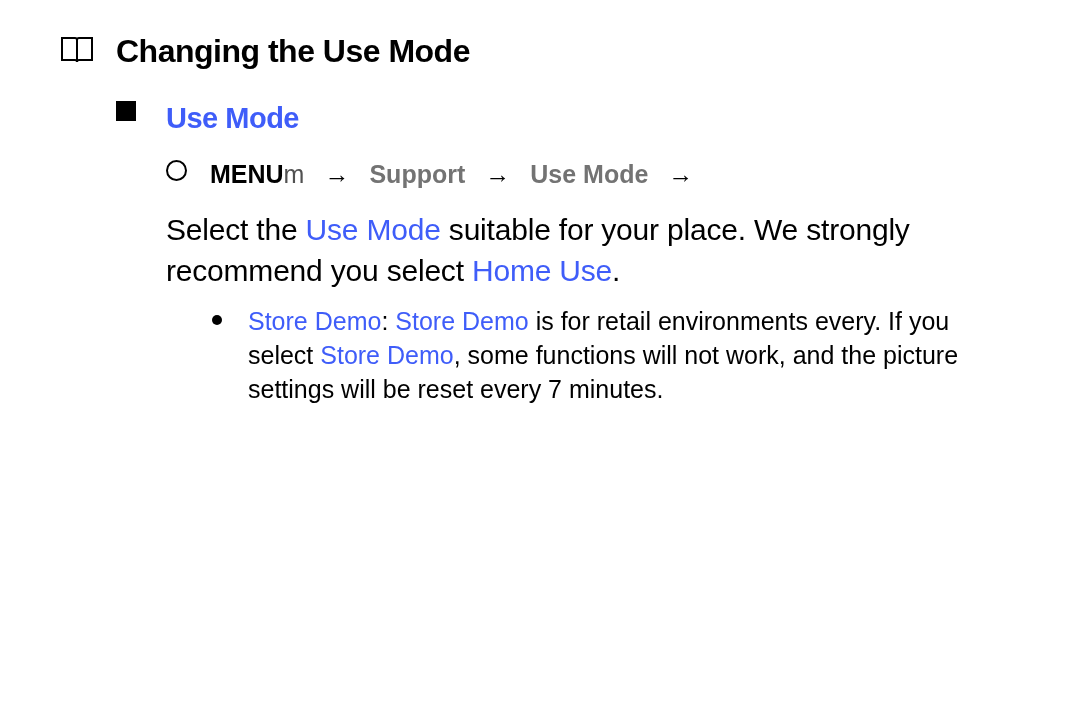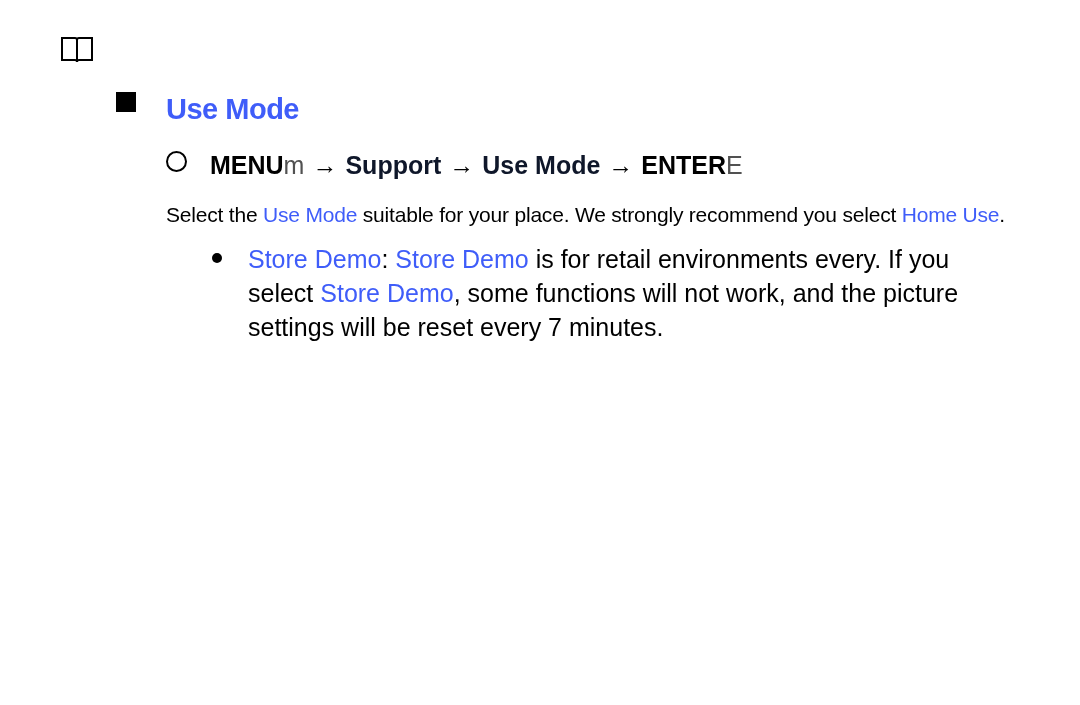--- a/index.html
+++ b/index.html
@@ -58,30 +58,30 @@
     }
     .path-block {
       margin-top: 20px;
       padding-left: 106px;
     }
     .path-row {
       display: flex;
       align-items: flex-start;
       font-weight: 700;
       flex-wrap: wrap;
-      gap: 6px;
+      gap: 18px;
     }
     .path-k { color: #000; }
-    .path-l { color: #0f172a; }
+    .path-l { color: #737373; }
     .path-small { font-weight: 400; color: #515151;}
     .arrow { font-weight: 400; color: #000; margin: 0 2px; }
     .body-block {
       margin-top: 18px;
       padding-left: 106px;
-      font-size: 21px;
+      font-size: 30px;
       letter-spacing: -0.2px;
     }
     .body-block .kw { color: #3f5df9; }
     .bullets {
       margin-top: 14px;
       padding-left: 152px;
     }
     .bullet-item {
       position: relative;
       padding-left: 36px;
@@ -101,41 +101,41 @@
 </head>
 <body>
 
 <div class="row">
   <div class="icon-col">
     <svg class="open-book-icon" viewBox="0 0 34 30">
       <path d="M 2 4 L 2 26 L 15 26 Q 17 26 17 28 Q 17 26 19 26 L 32 26 L 32 4 L 19 4 Q 17 4 17 6 Q 17 4 15 4 Z" fill="none" stroke="#000" stroke-width="2"></path>
       <line x1="17" y1="6" x2="17" y2="27" stroke="#000" stroke-width="2"></line>
     </svg>
   </div>
+  <div class="h1">Changing the Use Mode</div>
 </div>
 
 <div class="section row">
   <div class="icon-col-sub">
     <div class="square-icon"></div>
   </div>
   <div class="h2">Use Mode</div>
 </div>
 
 <div class="path-block row">
   <div class="icon-col-path">
     <div class="circle-icon"></div>
   </div>
   <div class="path-row">
     <span><span class="path-k">MENU</span><span class="path-small">m</span></span>
     <span class="arrow">→</span>
     <span class="path-l">Support</span>
     <span class="arrow">→</span>
     <span class="path-l">Use Mode</span>
     <span class="arrow">→</span>
-    <span><span class="path-k">ENTER</span><span class="path-small">E</span></span>
   </div>
 </div>
 
 <div class="body-block">
   <span>Select the </span><span class="kw">Use Mode</span><span> suitable for your place. We strongly recommend you select </span><span class="kw">Home Use</span><span>.</span>
 </div>
 
 <div class="bullets">
   <div class="bullet-item">
     <div class="bullet-dot"></div>

